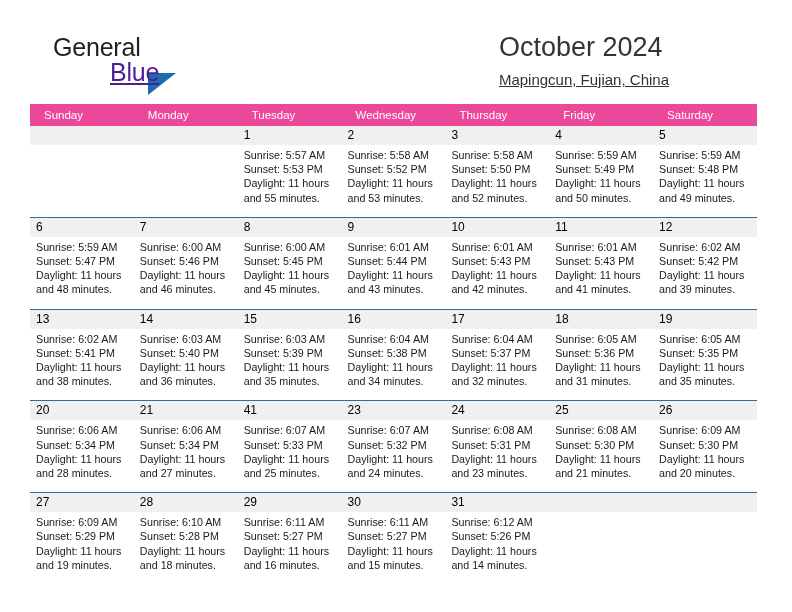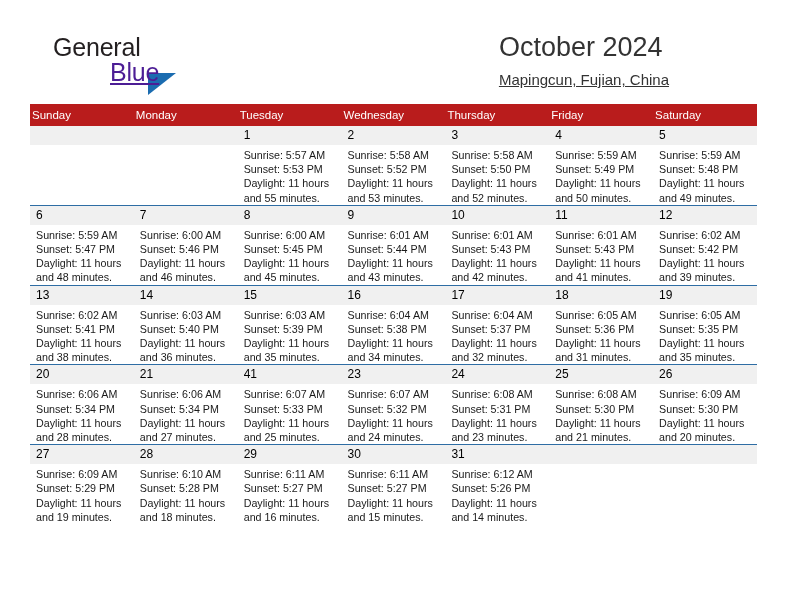--- a/index.html
+++ b/index.html
@@ -88,26 +88,26 @@
   
   .calendar {
     position: absolute;
     left: 30px;
     top: 104px;
     width: 727px;
     border-collapse: collapse;
     table-layout: fixed;
   }
   .calendar th {
-    background: #b91c1c;
+    background: #ec4899;
     color: #ffffff;
     font-weight: normal;
     font-size: 11.5px;
     text-align: left;
-    padding: 5px 0 5px 2px;
+    padding: 5px 0 5px 14px;
     height: 12px;
     border: none;
   }
   .calendar td {
     vertical-align: top;
     padding: 0;
     height: 74px;
     border: none;
     border-top: 1.5px solid #2e6da4;
     background: #ffffff;
@@ -119,21 +119,21 @@
     display: block;
     background: #f0f0f0;
     height: 16px;
     line-height: 16px;
     padding: 1px 0 2px 6px;
     font-size: 12px;
     color: #000000;
   }
   .dayinfo {
     display: block;
-    padding: 3px 5px 0 6px;
+    padding: 3px 5px 12px 6px;
     font-size: 10.7px;
     line-height: 14.2px;
     color: #1a1a1a;
   }
   .dayinfo span {
     display: block;
     white-space: nowrap;
   }
   td.empty .daynum {
     color: transparent;

